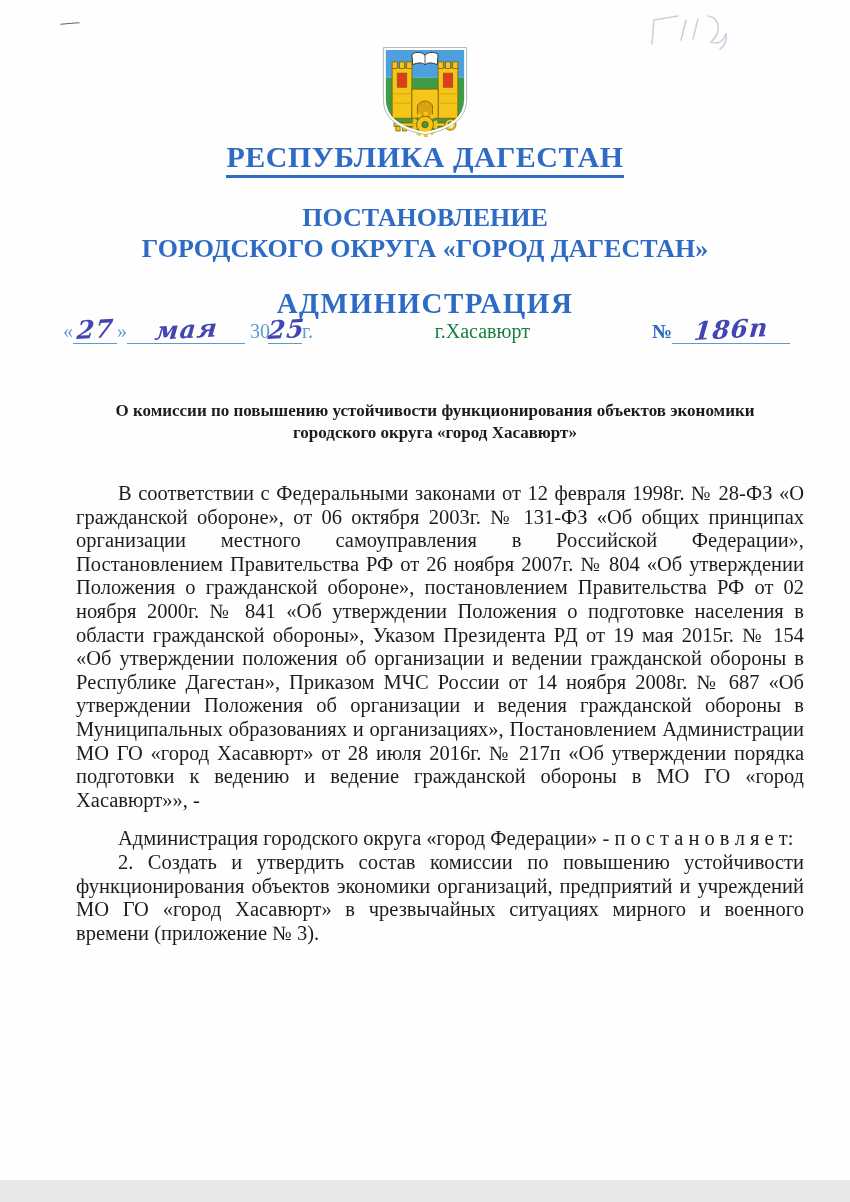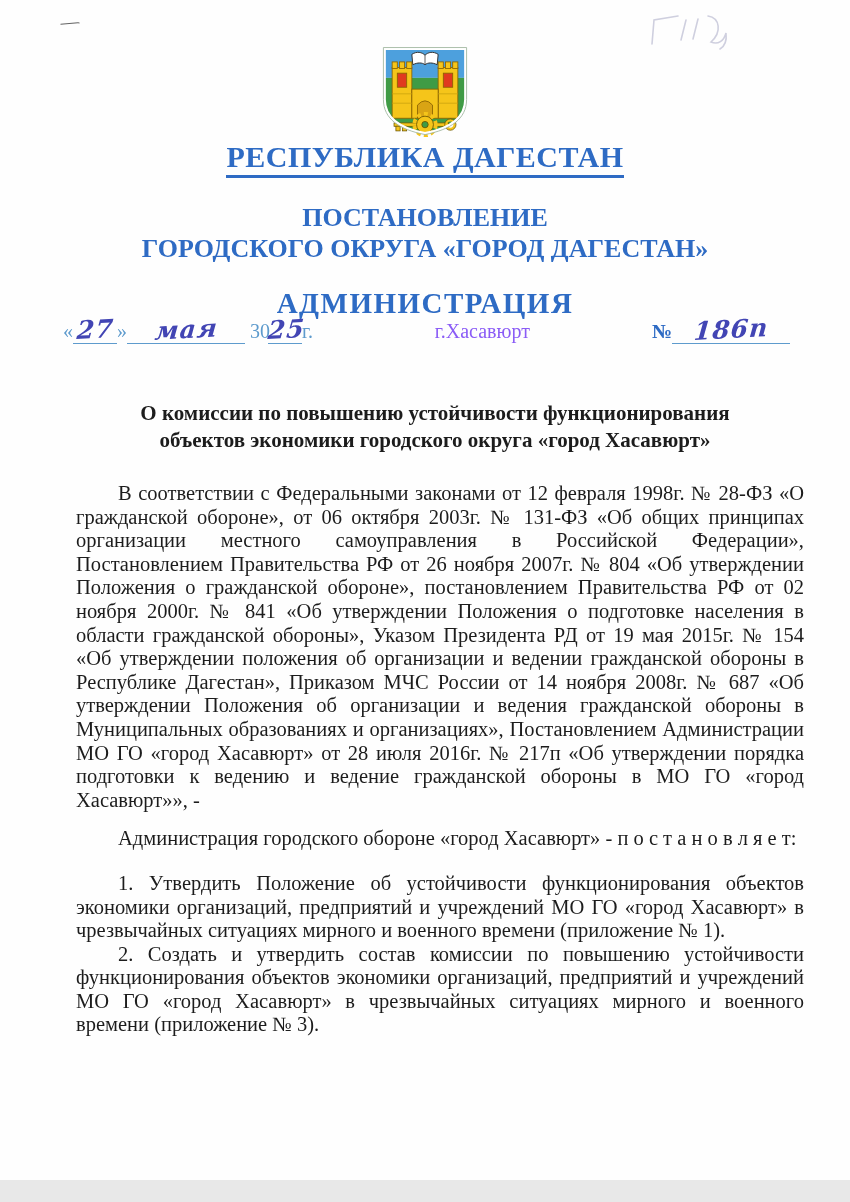--- a/index.html
+++ b/index.html
@@ -36,26 +36,26 @@
   .printed{color:var(--print-blue,#4b8fc6);}
   .hand{
     font-family:"DejaVu Serif",serif;font-style:italic;font-weight:bold;
     color:var(--ink-blue,#4245b4);font-size:25px;line-height:0;
     display:inline-block;transform:rotate(-3deg) skewX(-8deg);letter-spacing:1px;
   }
   .day-blank{width:44px;}
   .month-blank{width:118px;}
   .year-blank{width:34px;margin-left:-2px;}
   .num-blank{width:118px;}
-  .city{color:#8b5cf6;}
+  .city{color:#15803d;}
   .num-label{color:var(--heading-blue,#2e6bc4);font-weight:bold;}
   
   .subject{
     position:absolute;left:95px;top:400px;width:680px;
-    text-align:center;font-weight:bold;font-size:21px;line-height:1.28;
+    text-align:center;font-weight:bold;font-size:17px;line-height:1.28;
   }
   .bodytext{position:absolute;left:76px;top:482px;width:728px;font-size:20.5px;line-height:23.6px;}
   .bodytext p{margin:0;text-align:justify;text-indent:42px;}
   p.resolve{margin-top:15px;}
   .resolve-word{font-weight:normal;}
   p.item1{margin-top:21px;}
 </style>
 </head>
 <body>
 
@@ -146,18 +146,17 @@
     <span class="city">г.Хасавюрт</span>
     <span>
       <span class="num-label">№</span><span class="blank num-blank"><span class="hand">186п</span></span>
     </span>
   </div>
 
   <div class="subject">О комиссии по повышению устойчивости функционирования объектов экономики городского округа «город Хасавюрт»</div>
 
   <div class="bodytext">
     <p>В соответствии с Федеральными законами от 12 февраля 1998г. № 28-ФЗ «О гражданской обороне», от 06 октября 2003г. № 131-ФЗ «Об общих принципах организации местного самоуправления в Российской Федерации», Постановлением Правительства РФ от 26 ноября 2007г. № 804 «Об утверждении Положения о гражданской обороне», постановлением Правительства РФ от 02 ноября 2000г. № 841 «Об утверждении Положения о подготовке населения в области гражданской обороны», Указом Президента РД от 19 мая 2015г. № 154 «Об утверждении положения об организации и ведении гражданской обороны в Республике Дагестан», Приказом МЧС России от 14 ноября 2008г. № 687 «Об утверждении Положения об организации и ведения гражданской обороны в Муниципальных образованиях и организациях», Постановлением Администрации МО ГО «город Хасавюрт» от 28 июля 2016г. № 217п «Об утверждении порядка подготовки к ведению и ведение гражданской обороны в МО ГО «город Хасавюрт»», -</p>
-    <p class="resolve"><span>Администрация городского обороне «город Хасавюрт» - </span><span class="resolve-word">п о с т а н о в л я е т:</span></p>
-    <p class="item1">1. Утвердить Положение об устойчивости функционирования объектов экономики организаций, предприятий и учреждений МО ГО «город Хасавюрт»  в чрезвычайных ситуациях мирного и военного времени (приложение № 1).</p>
+    <p class="resolve"><span>Администрация городского округа «город Федерации» - </span><span class="resolve-word">п о с т а н о в л я е т:</span></p>
     <p>2. Создать и утвердить состав комиссии по повышению устойчивости функционирования объектов экономики организаций, предприятий и учреждений МО ГО «город Хасавюрт»  в чрезвычайных ситуациях мирного и военного времени (приложение № 3).</p>
   </div>
 
 </div>
 
 </body></html>

